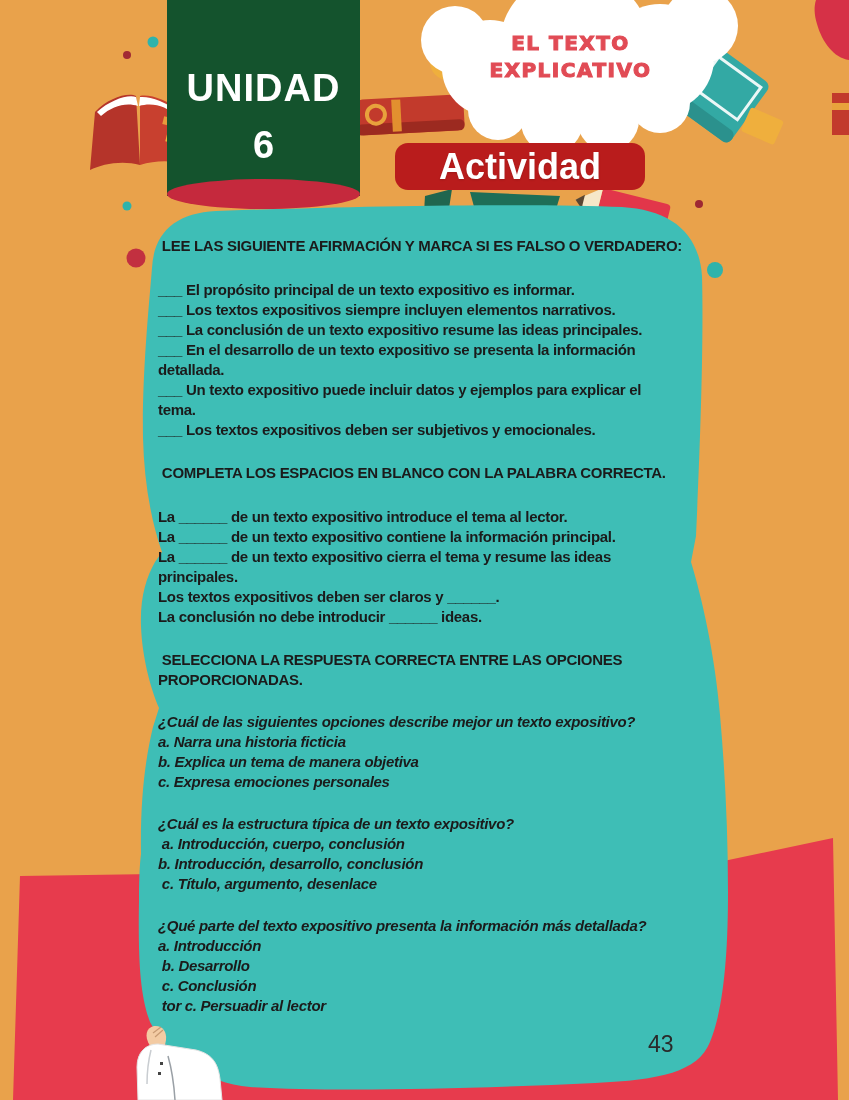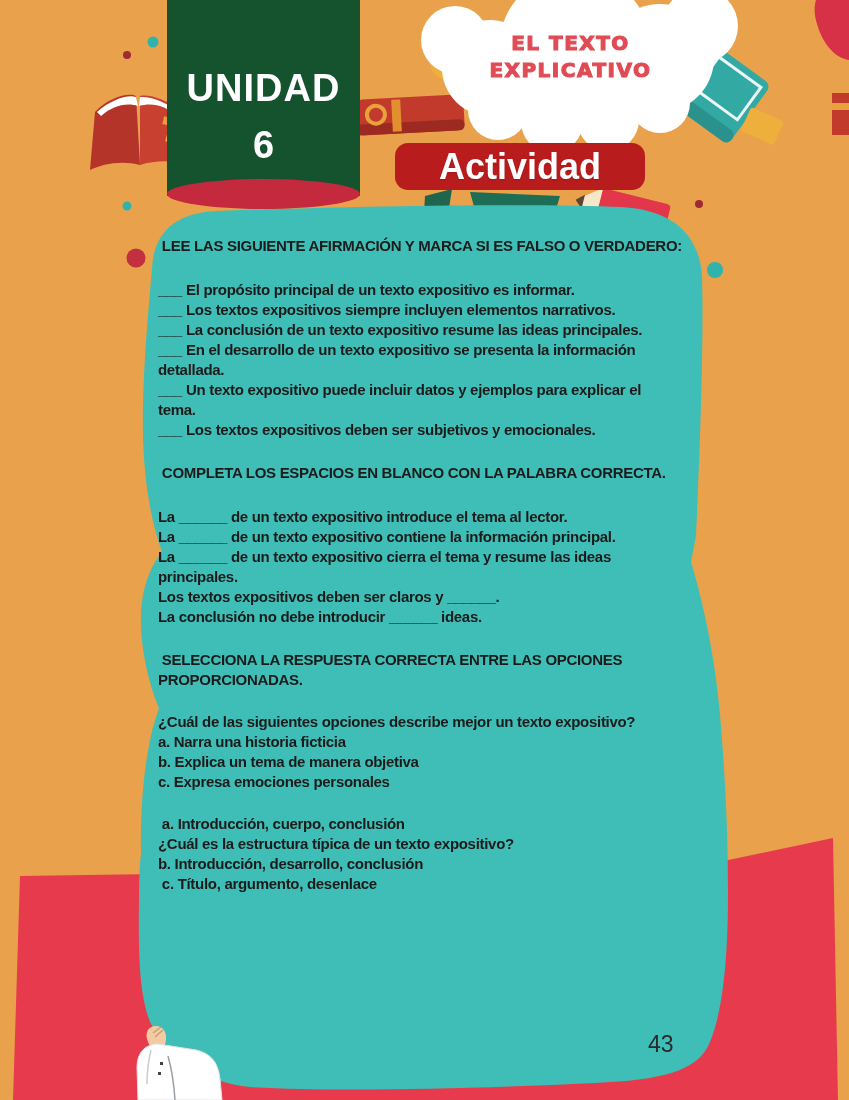--- a/index.html
+++ b/index.html
@@ -44,21 +44,21 @@
   
   .content{
     position:absolute; left:158px; top:236px; width:560px; z-index:4;
     color:#1B1B1B; font-weight:bold; font-size:15px; line-height:20px;
     letter-spacing:-0.3px;
   }
   .content p{margin:0; white-space:pre;}
   .sec{margin-bottom:23px;}
   .sec .hdr{margin-bottom:24px;}
   .sec3 .hdr{margin-bottom:0;}
-  .qblock{margin-top:22px;}
+  .qblock{margin-top:22px;font-style:italic;}
 
   .pagenum{
     position:absolute; left:648px; top:1031px; z-index:4;
     font-size:23px; color:#2A2A2A; letter-spacing:0;
   }
 </style>
 </head>
 <body>
 
 <div class="page">
@@ -208,24 +208,31 @@
 PROPORCIONADAS.</p>
 
       <div class="qblock">
         <p>¿Cuál de las siguientes opciones describe mejor un texto expositivo?</p>
         <p>a. Narra una historia ficticia</p>
         <p>b. Explica un tema de manera objetiva</p>
         <p>c. Expresa emociones personales</p>
       </div>
 
       <div class="qblock">
+        <p>¿Cuál es la estructura típica de un texto expositivo?</p>
         <p> a. Introducción, cuerpo, conclusión</p>
-        <p>¿Cuál es la estructura típica de un texto expositivo?</p>
         <p>b. Introducción, desarrollo, conclusión</p>
         <p> c. Título, argumento, desenlace</p>
       </div>
 
+      <div class="qblock">
+        <p>¿Qué parte del texto expositivo presenta la información más detallada?</p>
+        <p>a. Introducción</p>
+        <p> b. Desarrollo</p>
+        <p> c. Conclusión</p>
+        <p> tor c. Persuadir al lector</p>
+      </div>
     </div>
   </div>
 
   <div class="pagenum">43</div>
 
 </div>
 
 </body></html>

